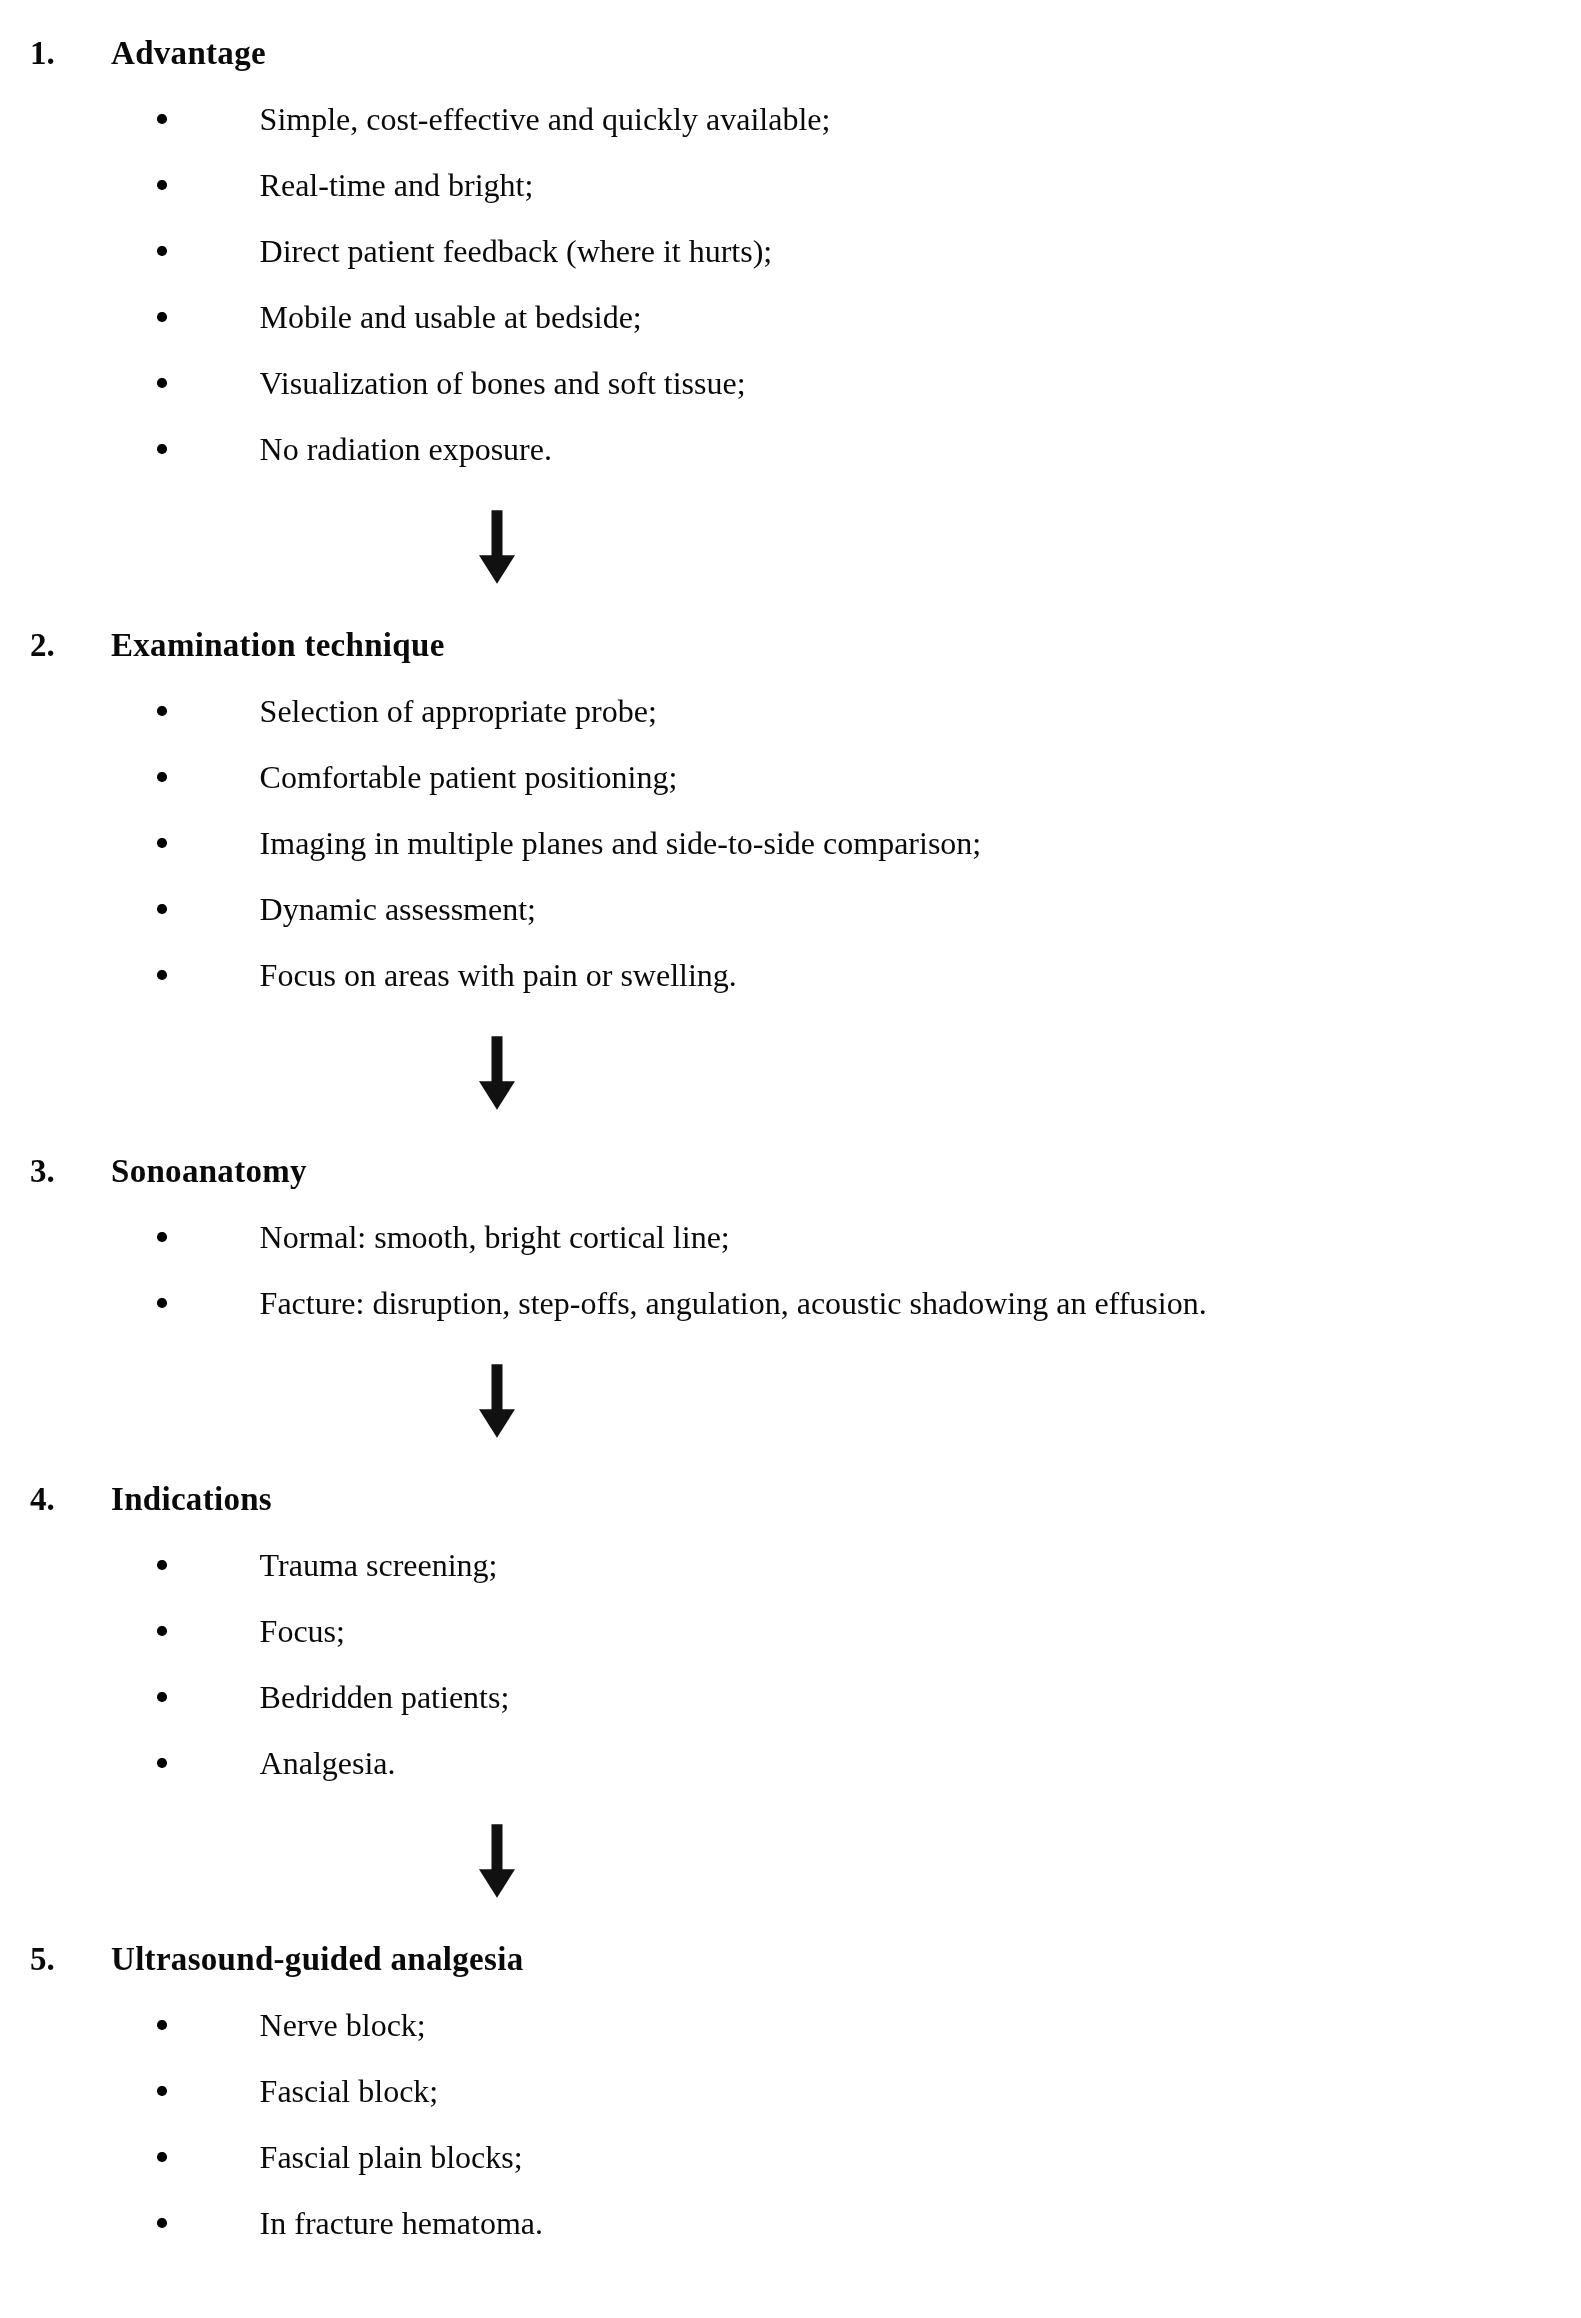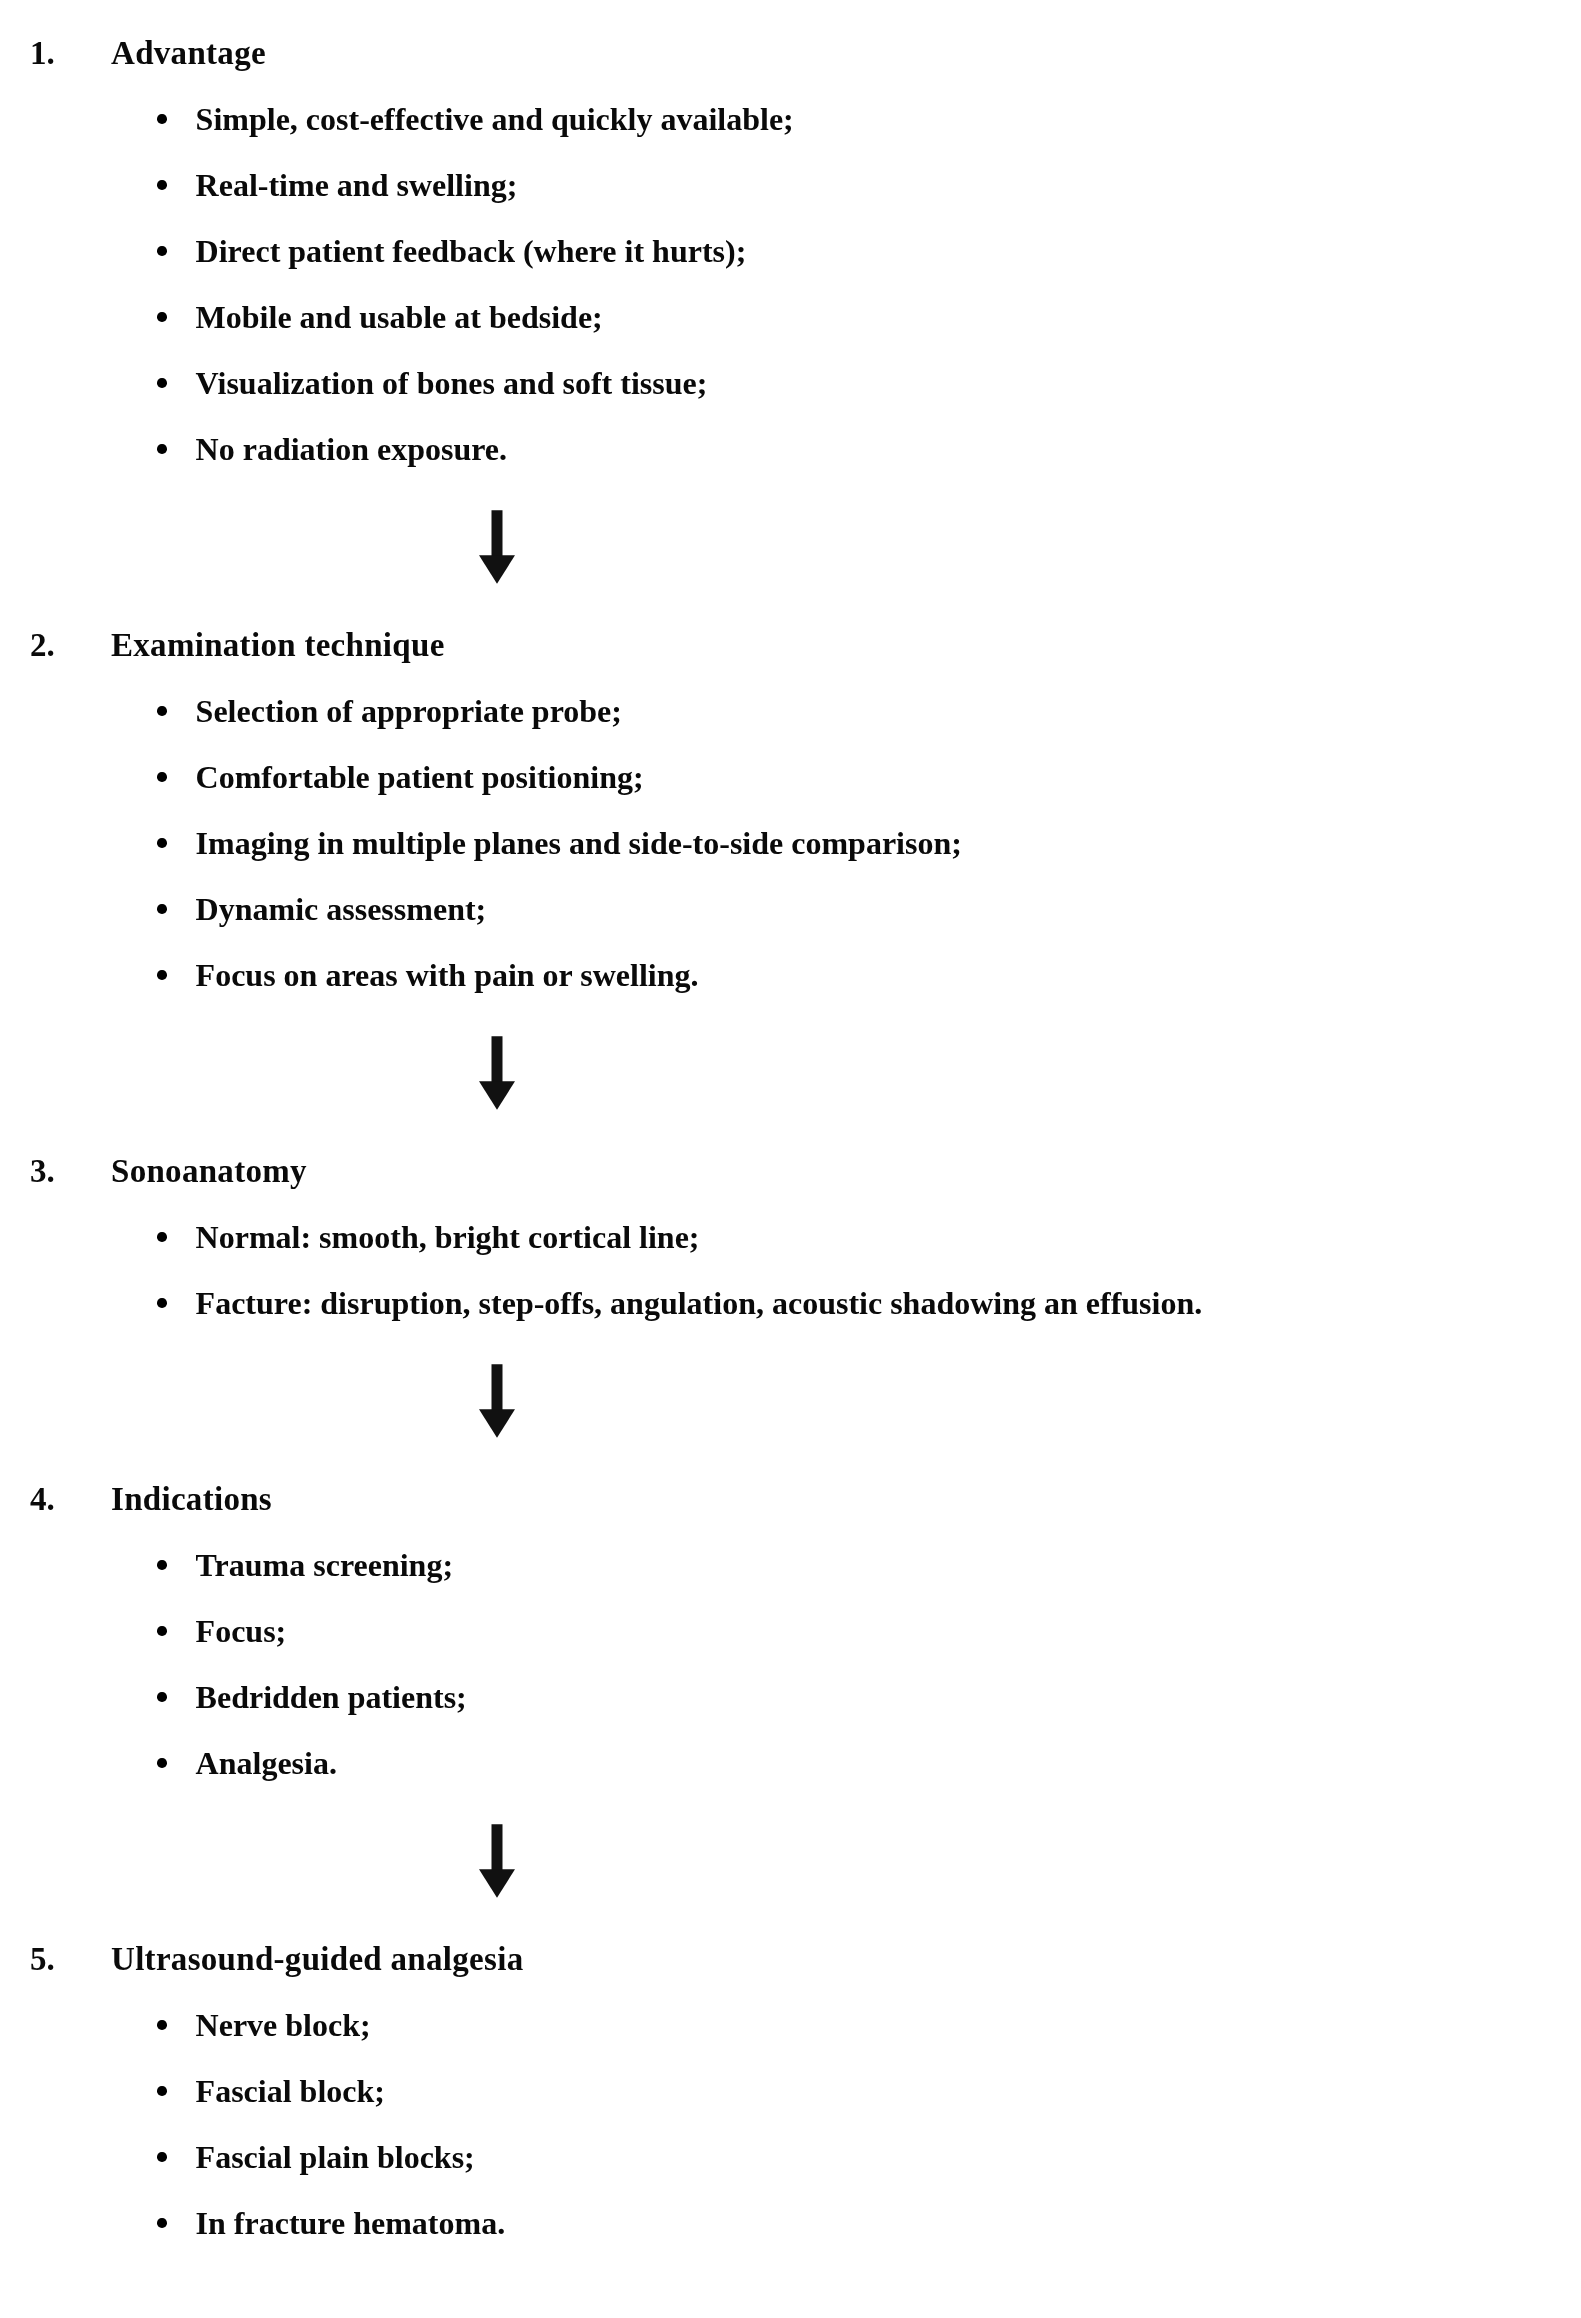--- a/index.html
+++ b/index.html
@@ -39,22 +39,21 @@
   }
   .dot {
     flex: 0 0 auto;
     width: 9.6px;
     height: 9.6px;
     border-radius: 50%;
     background: #000;
     margin: 28px 0 0 127px;
   }
   .bullet-text {
-    margin-left: 29px;
-    font-weight: bold;
+    margin-left: 93px;
   }
   .arrow-row {
     margin: 28px 0 28px 448px;
     height: 74px;
   }
   .arrow-row svg {
     display: block;
   }
 </style>
 </head>
@@ -67,21 +66,21 @@
       <span class="section-number">1.</span>
       <span class="section-title">Advantage</span>
     </div>
     <div class="bullets">
       <div class="bullet">
           <span class="dot"></span>
           <span class="bullet-text">Simple, cost-effective and quickly available;</span>
         </div>
       <div class="bullet">
           <span class="dot"></span>
-          <span class="bullet-text">Real-time and swelling;</span>
+          <span class="bullet-text">Real-time and bright;</span>
         </div>
       <div class="bullet">
           <span class="dot"></span>
           <span class="bullet-text">Direct patient feedback (where it hurts);</span>
         </div>
       <div class="bullet">
           <span class="dot"></span>
           <span class="bullet-text">Mobile and usable at bedside;</span>
         </div>
       <div class="bullet">

